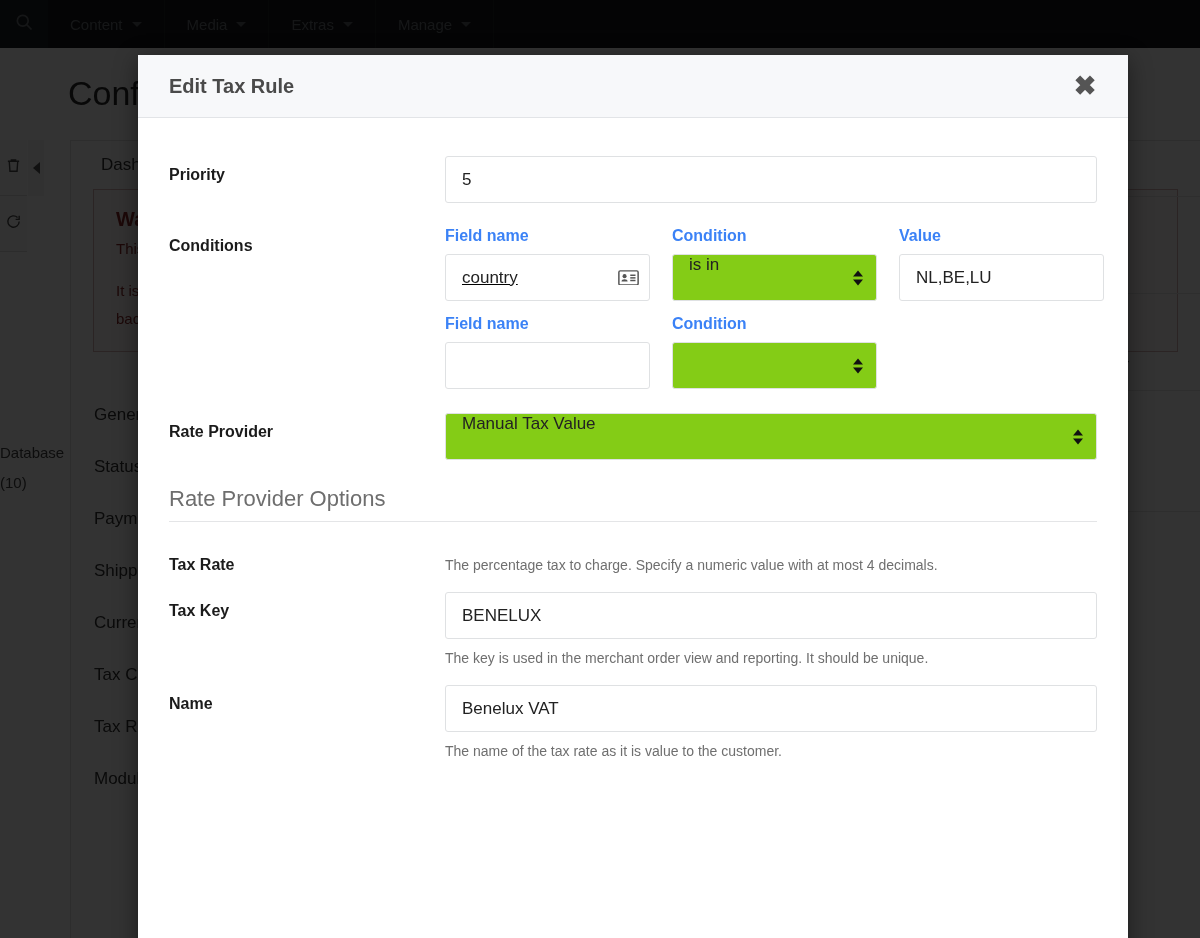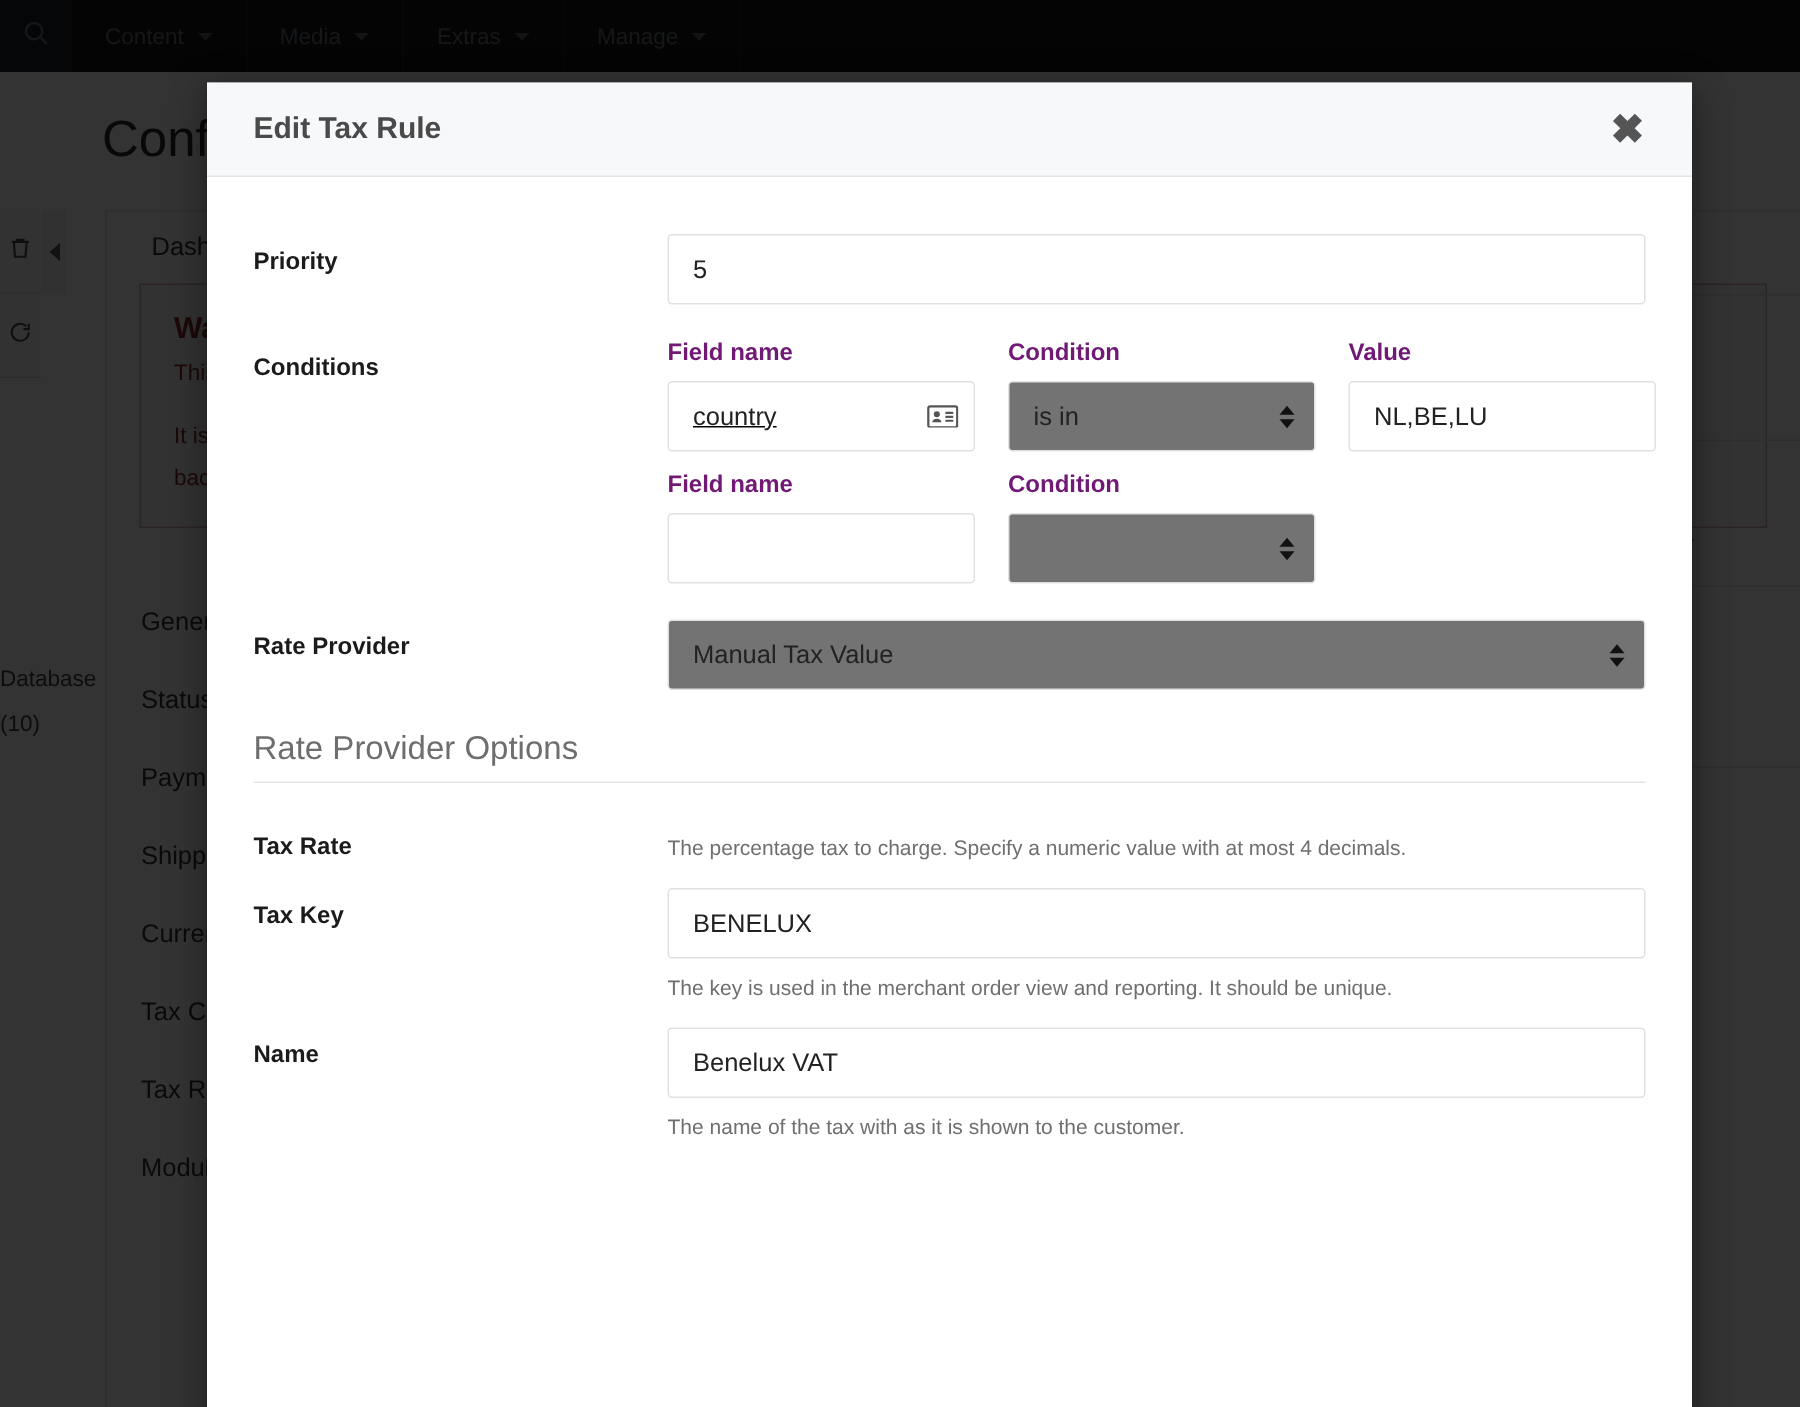--- a/index.html
+++ b/index.html
@@ -189,24 +189,24 @@
     width: 100%;
     font-family: "Liberation Sans", sans-serif;
     display: flex; align-items: center;
   }
 
   .sel {
     position: relative;
     height: 47px;
     border: 1px solid #dfe1e3;
     border-radius: 3px;
-    background: #737373;
+    background: #84cc16;
     font-size: 17px; color: #222;
     padding: 0 32px 0 16px;
-    display: flex; align-items: center;
+    display: flex; 
     width: 100%;
   }
   .sel-arrows {
     position: absolute; right: 13px; top: 50%;
     transform: translateY(-50%);
     display: flex; flex-direction: column; gap: 3px;
   }
   .ar-up {
     width: 0; height: 0;
     border-left: 5px solid transparent;
@@ -221,21 +221,21 @@
   }
 
   .cond-grid {
     display: flex; gap: 22px;
   }
   .cond-col-field { width: 205px; }
   .cond-col-cond  { width: 205px; }
   .cond-col-value { width: 205px; }
 
   .sub-label {
-    font-size: 16px; font-weight: bold; color: #701a75;
+    font-size: 16px; font-weight: bold; color: #3b82f6;
     margin-bottom: 9px;
   }
 
   .field-with-icon { position: relative; text-decoration: underline; }
   .fld-icon {
     position: absolute; right: 11px; top: 50%;
     transform: translateY(-50%);
     width: 21px; height: 16px;
   }
 
@@ -484,18 +484,18 @@
         <div class="help">The key is used in the merchant order view and reporting. It should be unique.</div>
       </div>
     </div>
 
     <div class="spacer-14"></div>
 
     <div class="form-row">
       <div class="form-label">Name</div>
       <div class="form-control">
         <div class="inp">Benelux VAT</div>
-        <div class="help">The name of the tax with as it is shown to the customer.</div>
+        <div class="help">The name of the tax rate as it is value to the customer.</div>
       </div>
     </div>
 
   </div>
 </div>
 
 </body></html>

